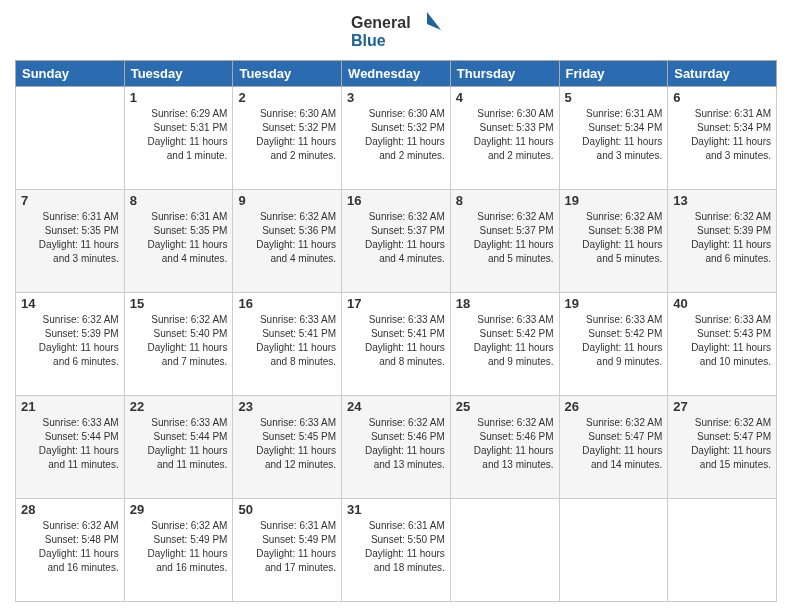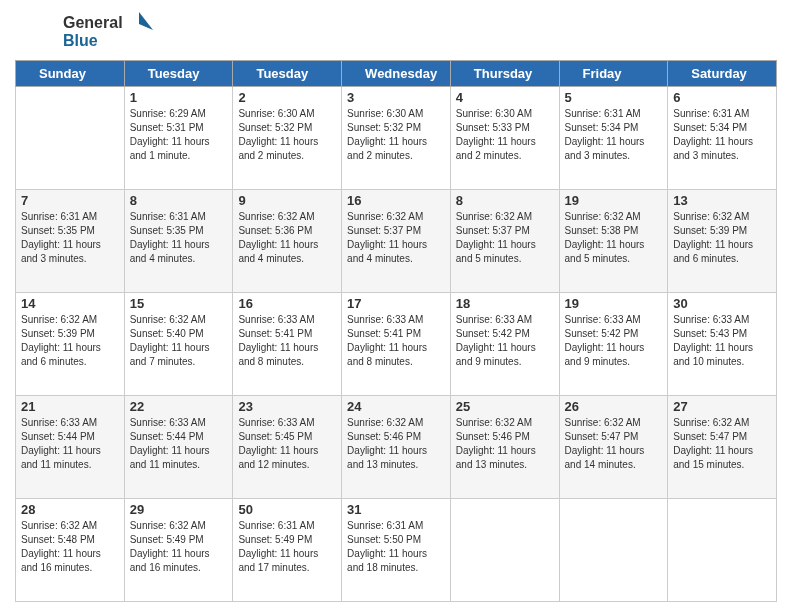--- a/index.html
+++ b/index.html
@@ -12,24 +12,23 @@
     }
     .page {
       width: 792px;
       height: 612px;
       padding: 10px 15px 10px 15px;
       display: flex;
       flex-direction: column;
     }
     .header {
       display: flex;
-      justify-content: flex-start;
+      justify-content: center;
       align-items: flex-start;
       margin-bottom: 8px;
-      margin-left: 48px;
     }
     .logo {
       display: flex;
       align-items: center;
       gap: 0px;
     }
     .title-block {
       text-align: right;
     }
     .month-title {
@@ -45,21 +44,21 @@
       flex: 1;
       border: 1px solid #ccc;
       border-collapse: collapse;
       width: 100%;
       table-layout: fixed;
     }
     .calendar th {
       background-color: #2b6cb0;
       color: #fff;
       text-align: left;
-      padding: 5px 23px;
+      padding: 5px 6px;
       font-size: 13px;
       font-weight: bold;
       border: 1px solid #aaa;
     }
     .calendar td {
       border: 1px solid #ccc;
       vertical-align: top;
       padding: 3px 5px;
       font-size: 10.5px;
       color: #333;
@@ -69,20 +68,21 @@
       font-size: 13px;
       font-weight: bold;
       color: #333;
       display: block;
       margin-bottom: 2px;
     }
     .cell-info {
       font-size: 10px;
       color: #333;
       line-height: 1.4;
+      text-align: right;
     }
     .empty-cell {
       background: #f9f9f9;
     }
     tr:nth-child(even) td {
       background-color: #f5f5f5;
     }
     tr:nth-child(odd) td {
       background-color: #ffffff;
     }
@@ -254,21 +254,21 @@
 and 9 minutes.</div>
           </td>
           <td>
             <span class="day-num">19</span>
             <div class="cell-info" style="white-space: pre-line;">Sunrise: 6:33 AM
 Sunset: 5:42 PM
 Daylight: 11 hours
 and 9 minutes.</div>
           </td>
           <td>
-            <span class="day-num">30</span>
+            <span class="day-num">40</span>
             <div class="cell-info" style="white-space: pre-line;">Sunrise: 6:33 AM
 Sunset: 5:43 PM
 Daylight: 11 hours
 and 10 minutes.</div>
           </td>
         </tr>
         <tr>
           <td>
             <span class="day-num">21</span>
             <div class="cell-info" style="white-space: pre-line;">Sunrise: 6:33 AM

